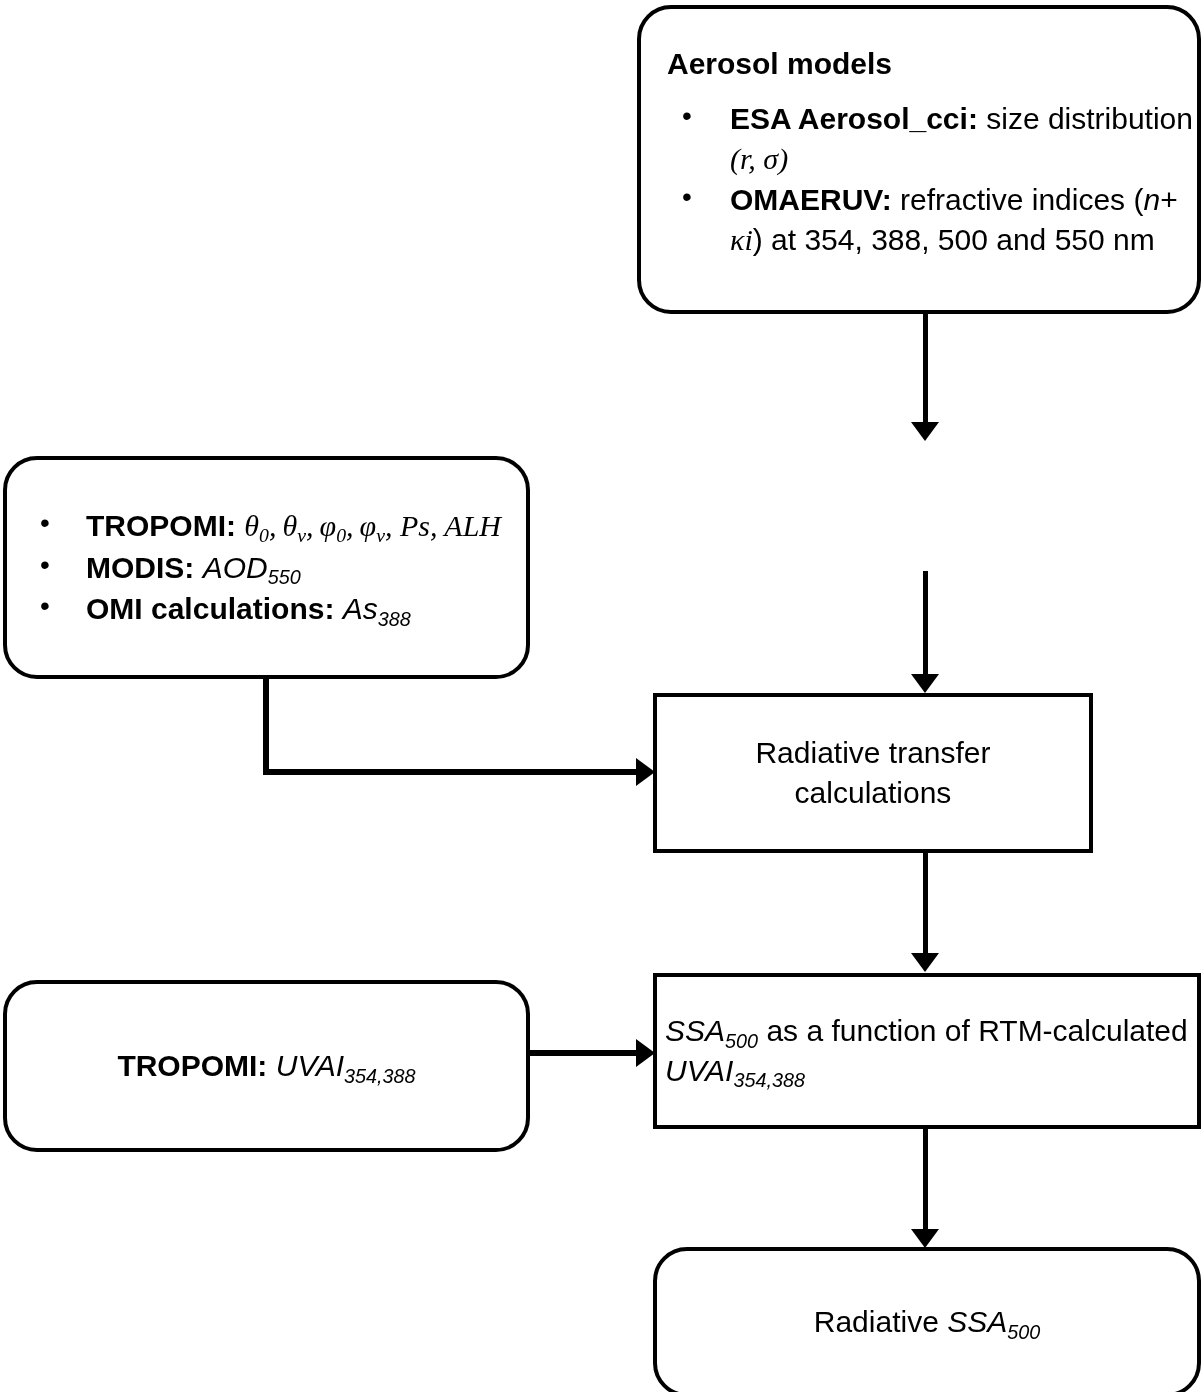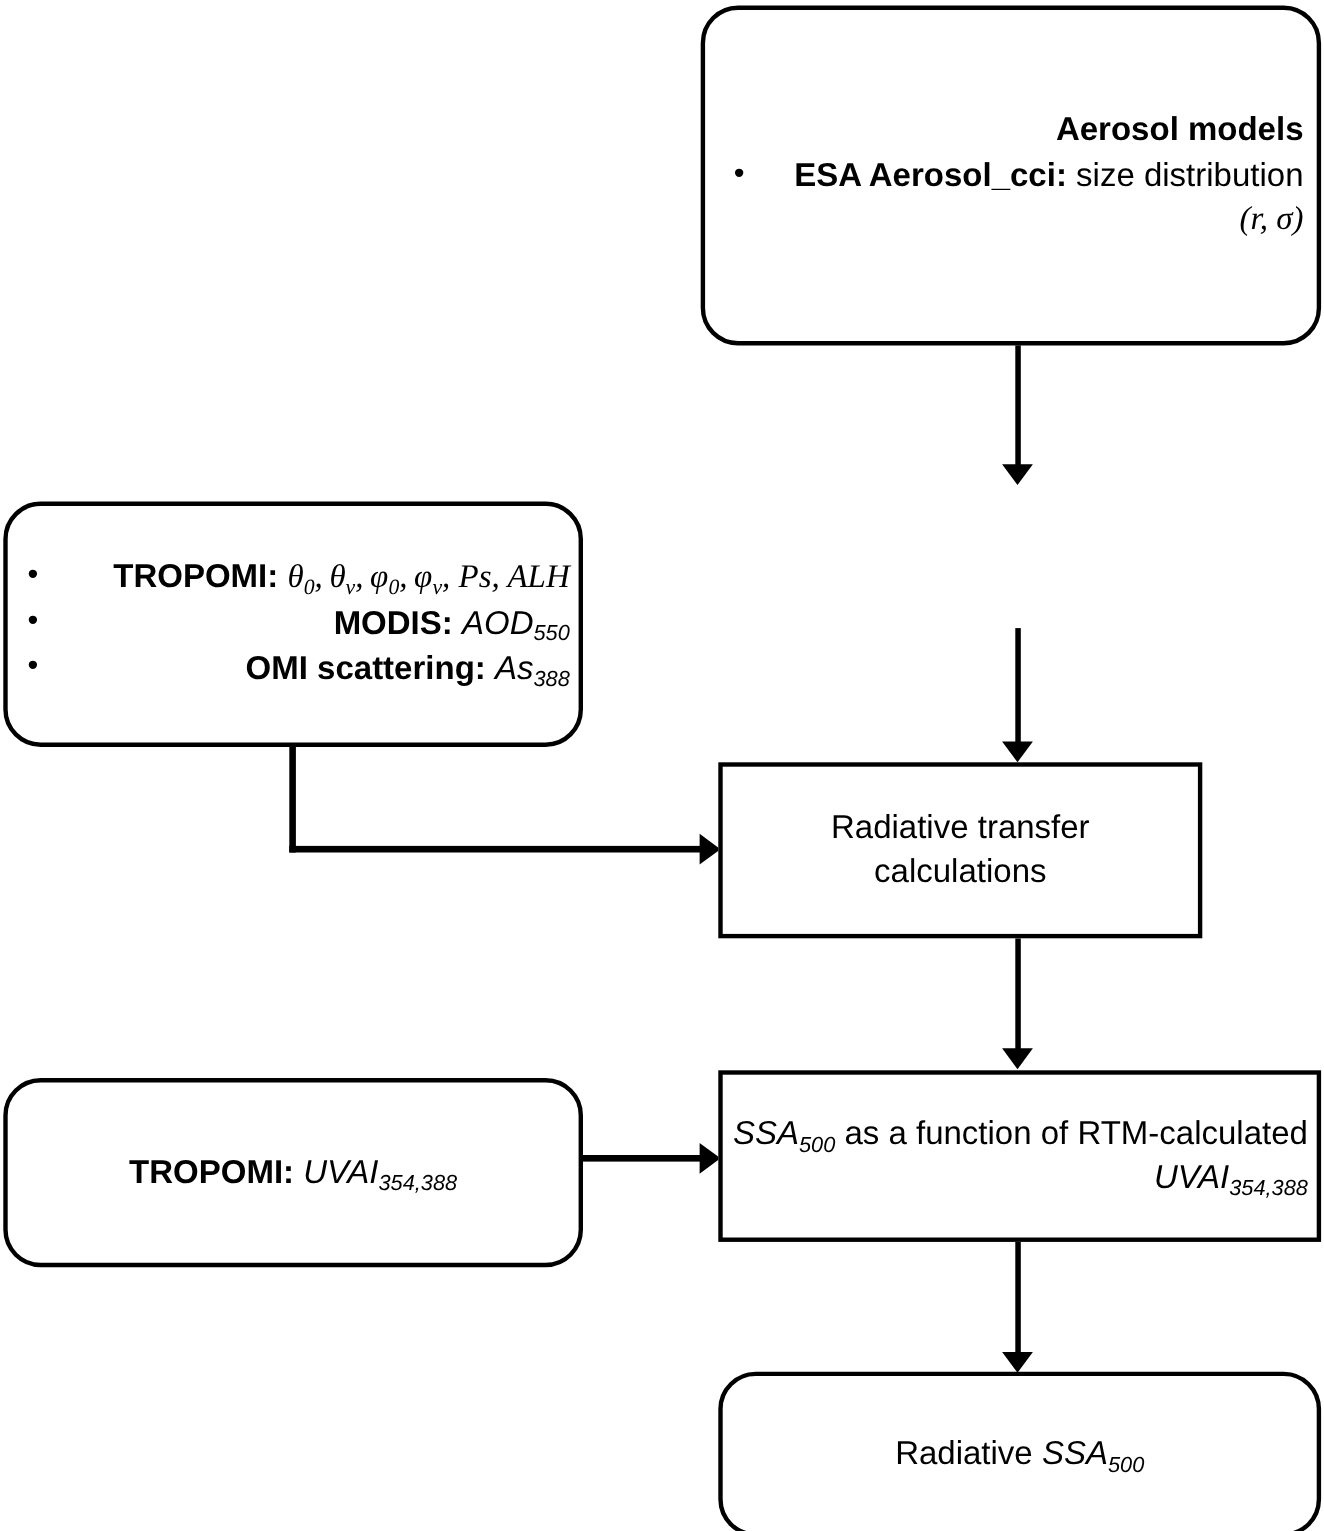--- a/index.html
+++ b/index.html
@@ -30,26 +30,26 @@
     z-index: 2;
   }
   .node.rounded { border-radius: 34px; }
   .node.center  { justify-content: center; text-align: center; }
 
   .node-text {
     font-size: 30px;
     line-height: 1.32;
     padding: 0 18px;
   }
-  .node-text.left { text-align: right; width: 100%; }
+  .node-text.left { text-align: left; width: 100%; }
 
   
   .blist {
     list-style: none;
-    margin: 0;
+    margin: 15px;
     padding: 0;
     width: 100%;
   }
   .blist li {
     position: relative;
     padding-left: 62px;
     margin: 0 0 2px 0;
     font-size: 30px;
     line-height: 1.33;
   }
@@ -136,32 +136,33 @@
   <div class="arrowhead-right" style="left:636px; top:1039px;"></div>
 
   <div class="line" style="left:923px; top:1129px; width:5px; height:103px;"></div>
   <div class="arrowhead-down" style="left:911px; top:1229px;"></div>
 
   <div class="node rounded" style="left:637px; top:5px; width:564px; height:309px;">
     <div class="node-text left" style="padding:0 12px;">
       <div class="heading">Aerosol models</div>
       <ul class="blist">
         <li><b>ESA Aerosol_cci:</b><span> size distribution </span><span class="mi">(r, σ)</span></li>
+        <li><b>OMAERUV:</b><span> refractive indices (</span><span class="sans-i">n</span><span>+ </span><span class="mi">κi</span><span>) at 354, 388, 500 and 550 nm</span></li>
       </ul>
     </div>
   </div>
 
   <div class="node rounded" style="left:3px; top:456px; width:527px; height:223px;">
     <div class="node-text left" style="padding:0 8px;">
       <ul class="blist tight">
         <li><b>TROPOMI:</b>
           <span class="mi">θ<sub>0</sub>, θ<sub>v</sub>, φ<sub>0</sub>, φ<sub>v</sub>, Ps, ALH</span></li>
         <li><b>MODIS:</b>
           <span class="sans-i">AOD<sub>550</sub></span></li>
-        <li><b>OMI scattering:</b>
+        <li><b>OMI calculations:</b>
           <span class="sans-i">As<sub>388</sub></span></li>
       </ul>
     </div>
   </div>
 
 
   <div class="node center" style="left:653px; top:693px; width:440px; height:160px;">
     <div class="node-text">Radiative transfer calculations</div>
   </div>
 

